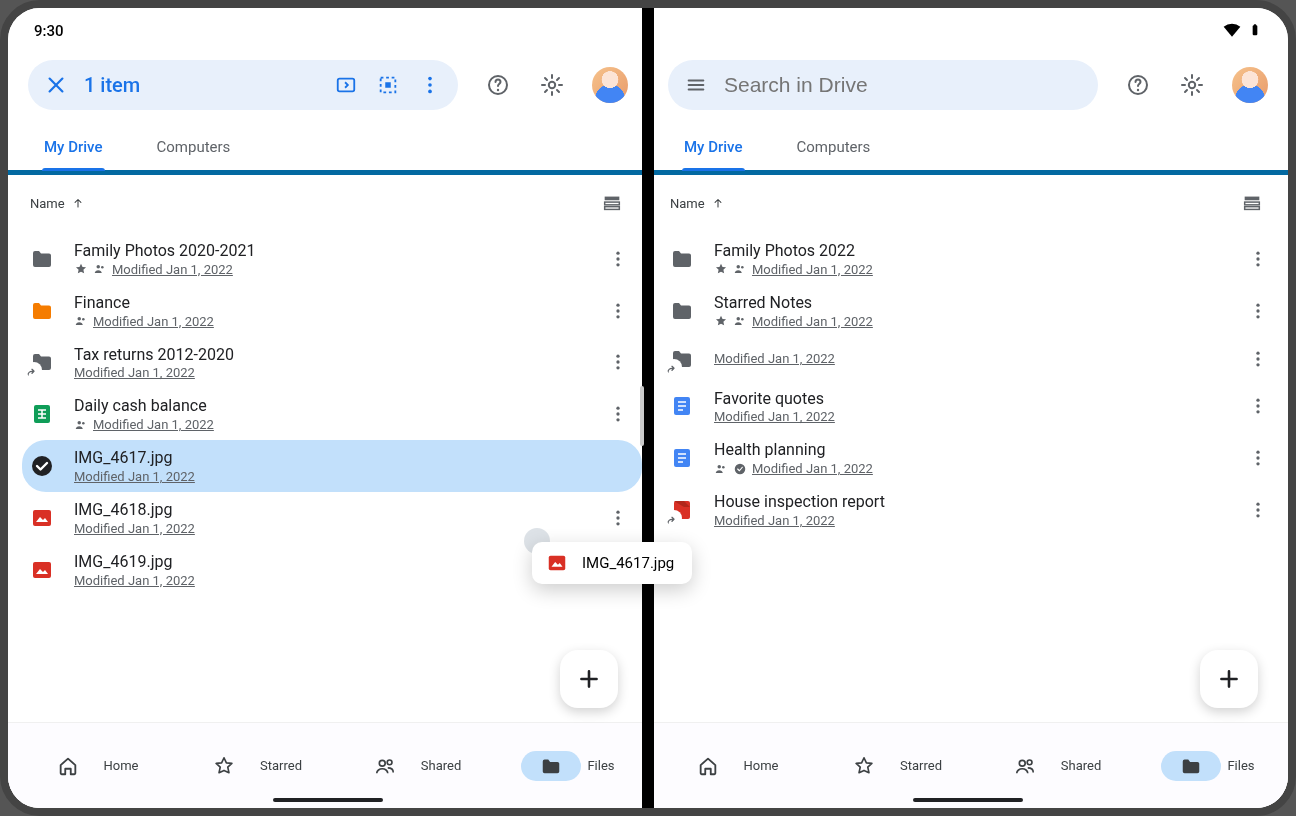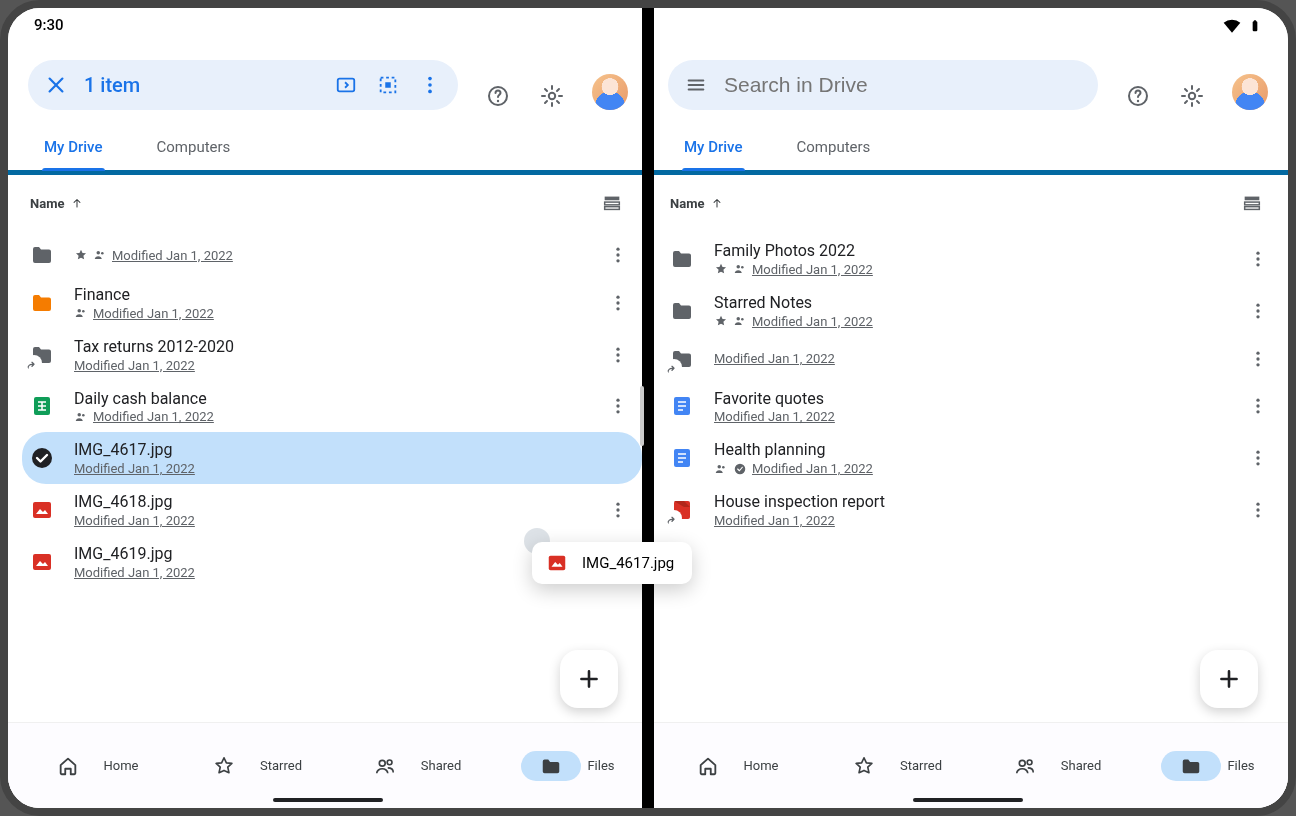--- a/index.html
+++ b/index.html
@@ -17,45 +17,45 @@
   }
   .hinge::before { top:408px; height:60px; transform:translateY(-50%); }
   .pane {
     position: absolute; top: 0; bottom: 0; width: 50%; background: #fff;
     display: flex; flex-direction: column;
   }
   .pane.left { left: 0; }
   .pane.right { right: 0; }
 
   
-  .status-bar { height: 48px; display:flex; align-items:flex-start; justify-content:space-between; padding: 8px 26px; font-size:15px; font-weight:500; }
+  .status-bar { height: 48px; display:flex; align-items:flex-end; justify-content:space-between; padding: 16px 26px; font-size:15px; font-weight:500; }
   .status-icons { display:flex; gap:6px; align-items:center; }
 
   
-  .topbar { display:flex; align-items:flex-end; gap:26px; padding: 4px 20px 16px 20px; }
+  .topbar { display:flex; align-items:center; gap:26px; padding: 4px 20px 16px 20px; }
   .pill {
     flex:1; height:50px; background:#e8f0fb; border-radius:26px; display:flex; align-items:center; gap:14px; padding:0 14px;
   }
   .pill.search input { flex:1; border:none; background:transparent; font-size:21px; color:#5f6368; outline:none; }
   .pill-spacer { flex:1; }
   .selection-text { color:#1a73e8; font-size:20px; font-weight:500; }
   .icon-btn { width:28px; height:28px; display:flex; align-items:center; justify-content:center; color:#5f6368; cursor:pointer; }
   .icon-btn.blue { color:#1a73e8; }
   .avatar { width:36px; height:36px; border-radius:50%; background:linear-gradient(135deg,#f6c28b,#e89b6b); position:relative; overflow:hidden; }
   .avatar::after{content:"";position:absolute;inset:0;background:radial-gradient(circle at 50% 35%, #fce4d6 28%, transparent 29%), radial-gradient(circle at 50% 90%, #4285f4 40%, transparent 41%);}
 
   
   .tabs { display:flex; gap:50px; padding: 0 34px; border-bottom:5px solid #0369a1; }
   .tab { padding: 12px 2px 14px 2px; font-size:15px; color:#5f6368; cursor:pointer; position:relative; }
   .tab.active { color:#1a73e8; font-weight:500; }
   .tab.active::after { content:""; position:absolute; left:0; right:0; bottom:-1px; height:3px; background:#1a73e8; border-radius:3px 3px 0 0; }
 
   
   .sort-row { display:flex; align-items:center; justify-content:space-between; padding: 14px 22px 6px 22px; font-size:13px; color:#3c4043; }
-  .sort-label { display:flex; align-items:center; gap:6px; cursor:pointer;font-weight:bold; }
+  .sort-label { display:flex; align-items:center; gap:6px; cursor:pointer; }
 
   
   .file-list { flex:1; overflow:hidden; padding: 10px 6px 0 14px; }
   .file-row { display:flex; align-items:center; gap:18px; padding:8px 10px 8px 6px; border-radius:24px; position:relative; }
   .file-row.selected { background:#c2e0fb; }
   .file-icon { width:28px; height:28px; display:flex; align-items:center; justify-content:center; flex-shrink:0; }
   .file-text { flex:1; min-width:0; }
   .file-title { font-size:16px; color:#202124; line-height:1.3; }
   .file-sub { font-size:13px; color:#5f6368; display:flex; align-items:center; gap:5px;text-decoration:underline; }
   .row-more { width:24px; color:#5f6368; cursor:pointer; text-align:center; }
@@ -265,20 +265,21 @@
     </div>
 
     <div class="file-list" id="left-list">
         <div class="file-row">
           <div class="file-icon">
             <svg width="24" height="24" viewBox="0 0 24 24" style="color:#5f6368">
               <use href="#i-folder"></use>
             </svg>
           </div>
           <div class="file-text">
+            <div class="file-title">Family Photos 2020-2021</div>
             <div class="file-sub">
               <svg class="mini-ic" viewBox="0 0 24 24" style="color:#5f6368">
                 <use href="#i-star-fill"></use>
               </svg>
               <svg class="mini-ic" viewBox="0 0 24 24" style="color:#5f6368">
                 <use href="#i-people-fill"></use>
               </svg>
               <span>Modified Jan 1, 2022</span>
             </div>
           </div>

